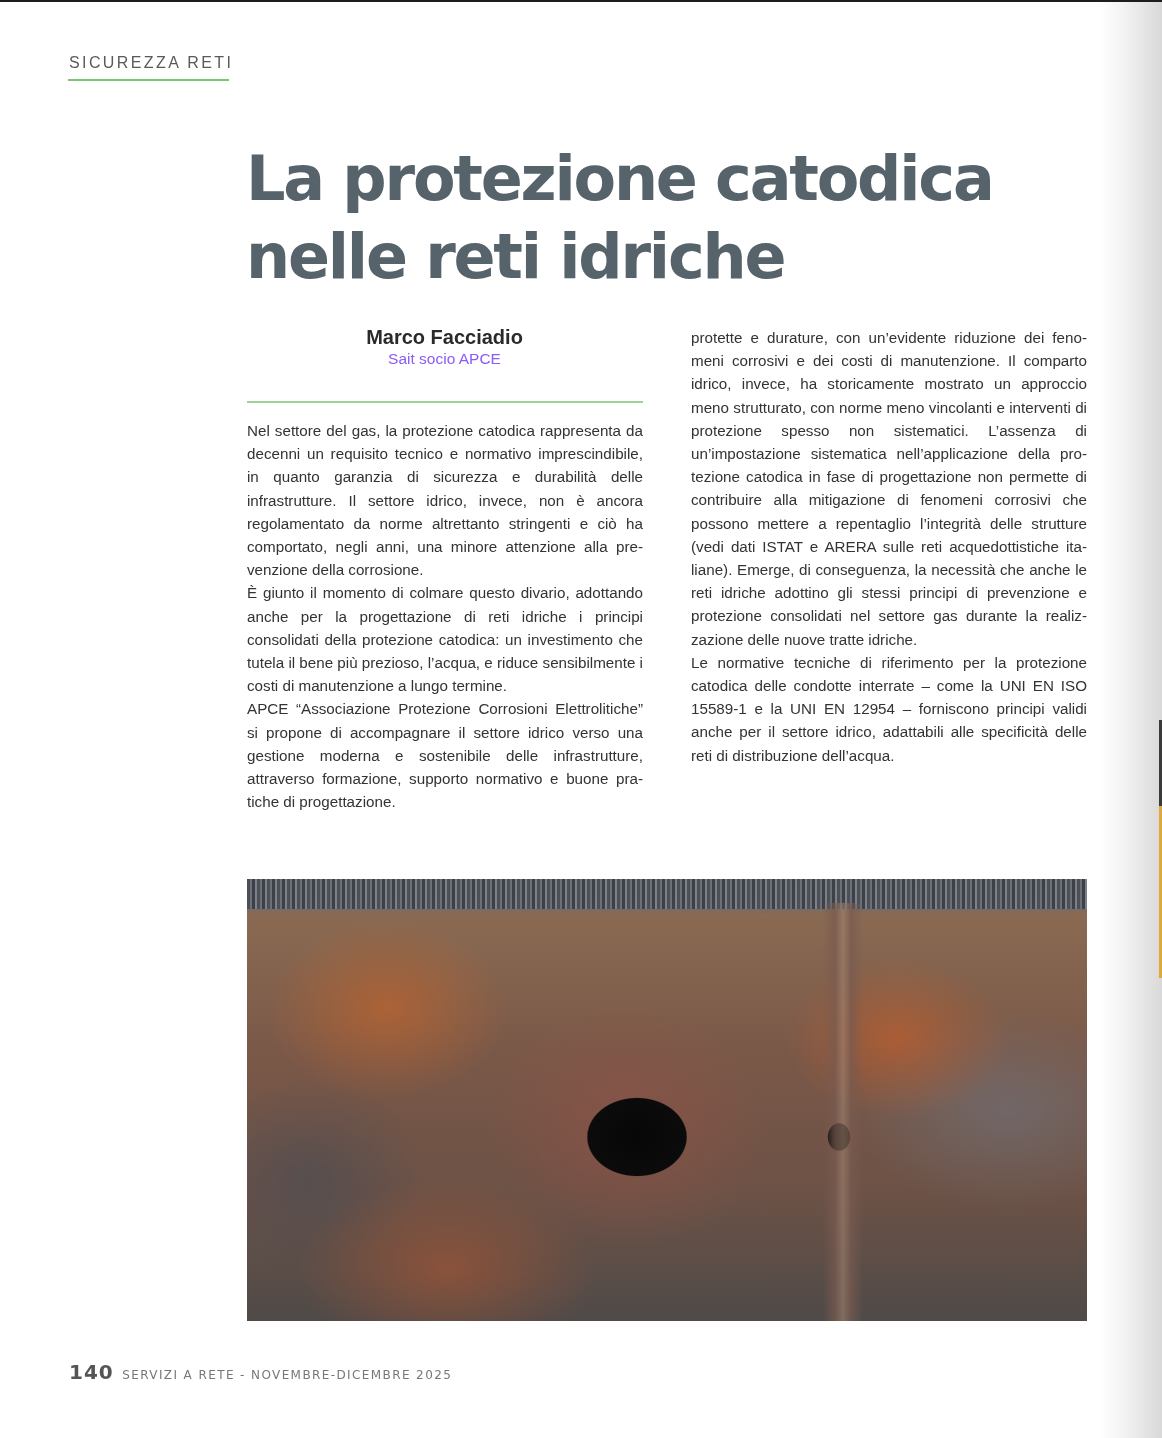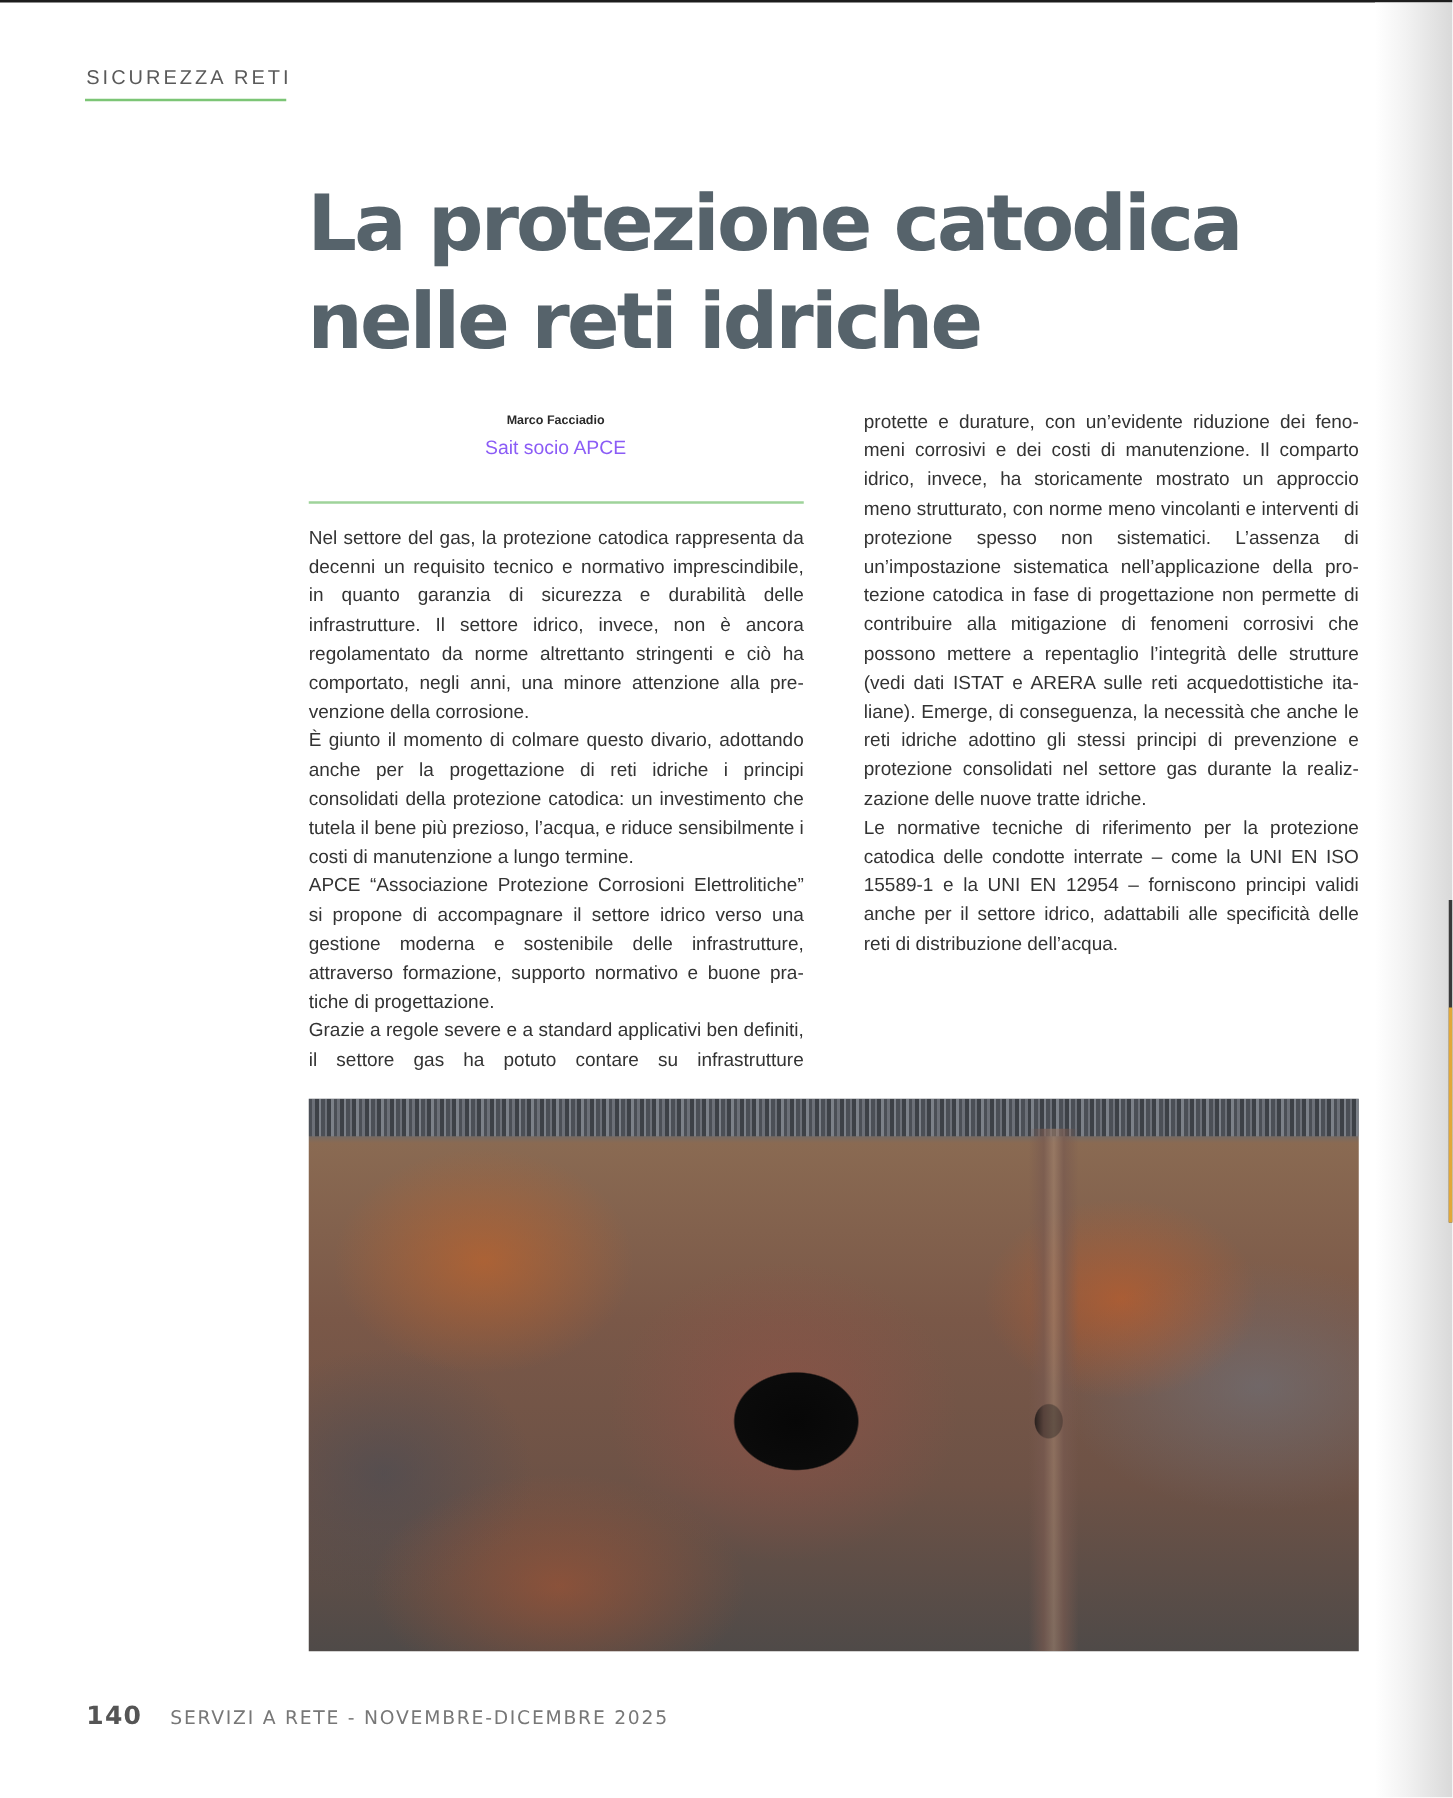--- a/index.html
+++ b/index.html
@@ -25,21 +25,21 @@
     .section-rule { position: absolute; left: 68px; top: 79px; width: 161px; height: 2px; background: #7cc576; }
 
     .title {
       position: absolute; left: 246px; top: 140px; width: 760px;
       font-family: "DejaVu Sans", sans-serif; font-weight: bold;
       font-size: 62px; line-height: 78px; color: #56636b; letter-spacing: -2.2px;
       margin: 0;
     }
 
     .byline { position: absolute; left: 246px; top: 326px; width: 397px; text-align: center; }
-    .author { font-size: 10px; font-weight: bold; color: #2a2a2a; line-height: 22px; }
+    .author { font-size: 20px; font-weight: bold; color: #2a2a2a; line-height: 22px; }
     .affiliation { font-size: 15.5px; color: #8b5cf6; line-height: 22px; }
     .byline-rule { position: absolute; left: 247px; top: 401px; width: 396px; height: 2px; background: #9fd39a; }
 
     .col {
       position: absolute; width: 396px;
       font-size: 15.2px; line-height: 23.2px; color: #333;
       text-align: justify; hyphens: manual;
     }
     .col p { margin: 0; }
     .col-left { left: 247px; top: 419px; }
@@ -87,29 +87,28 @@
 <div class="byline">
   <div class="author">Marco Facciadio</div>
   <div class="affiliation">Sait socio APCE</div>
 </div>
 <div class="byline-rule"></div>
 
 <div class="col col-left">
   <p>Nel settore del gas, la protezione catodica rappresenta da decenni un requisito tecnico e normativo imprescin­dibile, in quanto garanzia di sicurezza e durabilità del­le infrastrutture. Il settore idrico, invece, non è ancora regolamentato da norme altrettanto stringenti e ciò ha comportato, negli anni, una minore attenzione alla pre­venzione della corrosione.</p>
   <p>È giunto il momento di colmare questo divario, adottando anche per la progettazione di reti idriche i principi consolidati della protezione catodica: un investi­mento che tutela il bene più prezioso, l’acqua, e riduce sensibilmente i costi di manutenzione a lungo termine.</p>
   <p>APCE “Associazione Protezione Corrosioni Elettroliti­che” si propone di accompagnare il settore idrico verso una gestione moderna e sostenibile delle infrastrutture, attraverso formazione, supporto normativo e buone pra­tiche di progettazione.</p>
-  <p style="text-align-last: justify;">Grazie a regole severe e a standard applicativi ben de­finiti, il settore gas ha potuto contare su infrastrutture</p>
 </div>
 
 <div class="col col-right">
   <p>protette e durature, con un’evidente riduzione dei feno­meni corrosivi e dei costi di manutenzione. Il comparto idrico, invece, ha storicamente mostrato un approccio meno strutturato, con norme meno vincolanti e inter­venti di protezione spesso non sistematici. L’assenza di un’impostazione sistematica nell’applicazione della pro­tezione catodica in fase di progettazione non permette di contribuire alla mitigazione di fenomeni corrosivi che possono mettere a repentaglio l’integrità delle strutture (vedi dati ISTAT e ARERA sulle reti acquedottistiche ita­liane). Emerge, di conseguenza, la necessità che anche le reti idriche adottino gli stessi principi di prevenzione e protezione consolidati nel settore gas durante la realiz­zazione delle nuove tratte idriche.</p>
   <p>Le normative tecniche di riferimento per la protezione catodica delle condotte interrate – come la UNI EN ISO 15589-1 e la UNI EN 12954 – forniscono principi validi anche per il settore idrico, adattabili alle specificità delle reti di distribuzione dell’acqua.</p>
 </div>
 
 <div class="photo" title="Corroded steel pipe with a perforation hole">
   <div class="gravel"></div>
   <div class="weld"></div>
 </div>
 
 <div style="position:absolute; left:69px; top:1360px; white-space:nowrap;">
   <span style="font-family:'DejaVu Sans',sans-serif; font-weight:bold; font-size:20px; color:#555; letter-spacing:1px;">140</span>
-  <span style="font-family:'DejaVu Sans',sans-serif; font-size:15px; color:#777; letter-spacing:1.4px; margin-left:18px;">SERVIZI A RETE - NOVEMBRE-DICEMBRE 2025</span>
+  <span style="font-family:'DejaVu Sans',sans-serif; font-size:12px; color:#777; letter-spacing:1.4px; margin-left:4px;">SERVIZI A RETE - NOVEMBRE-DICEMBRE 2025</span>
 </div>
 
 </body></html>

